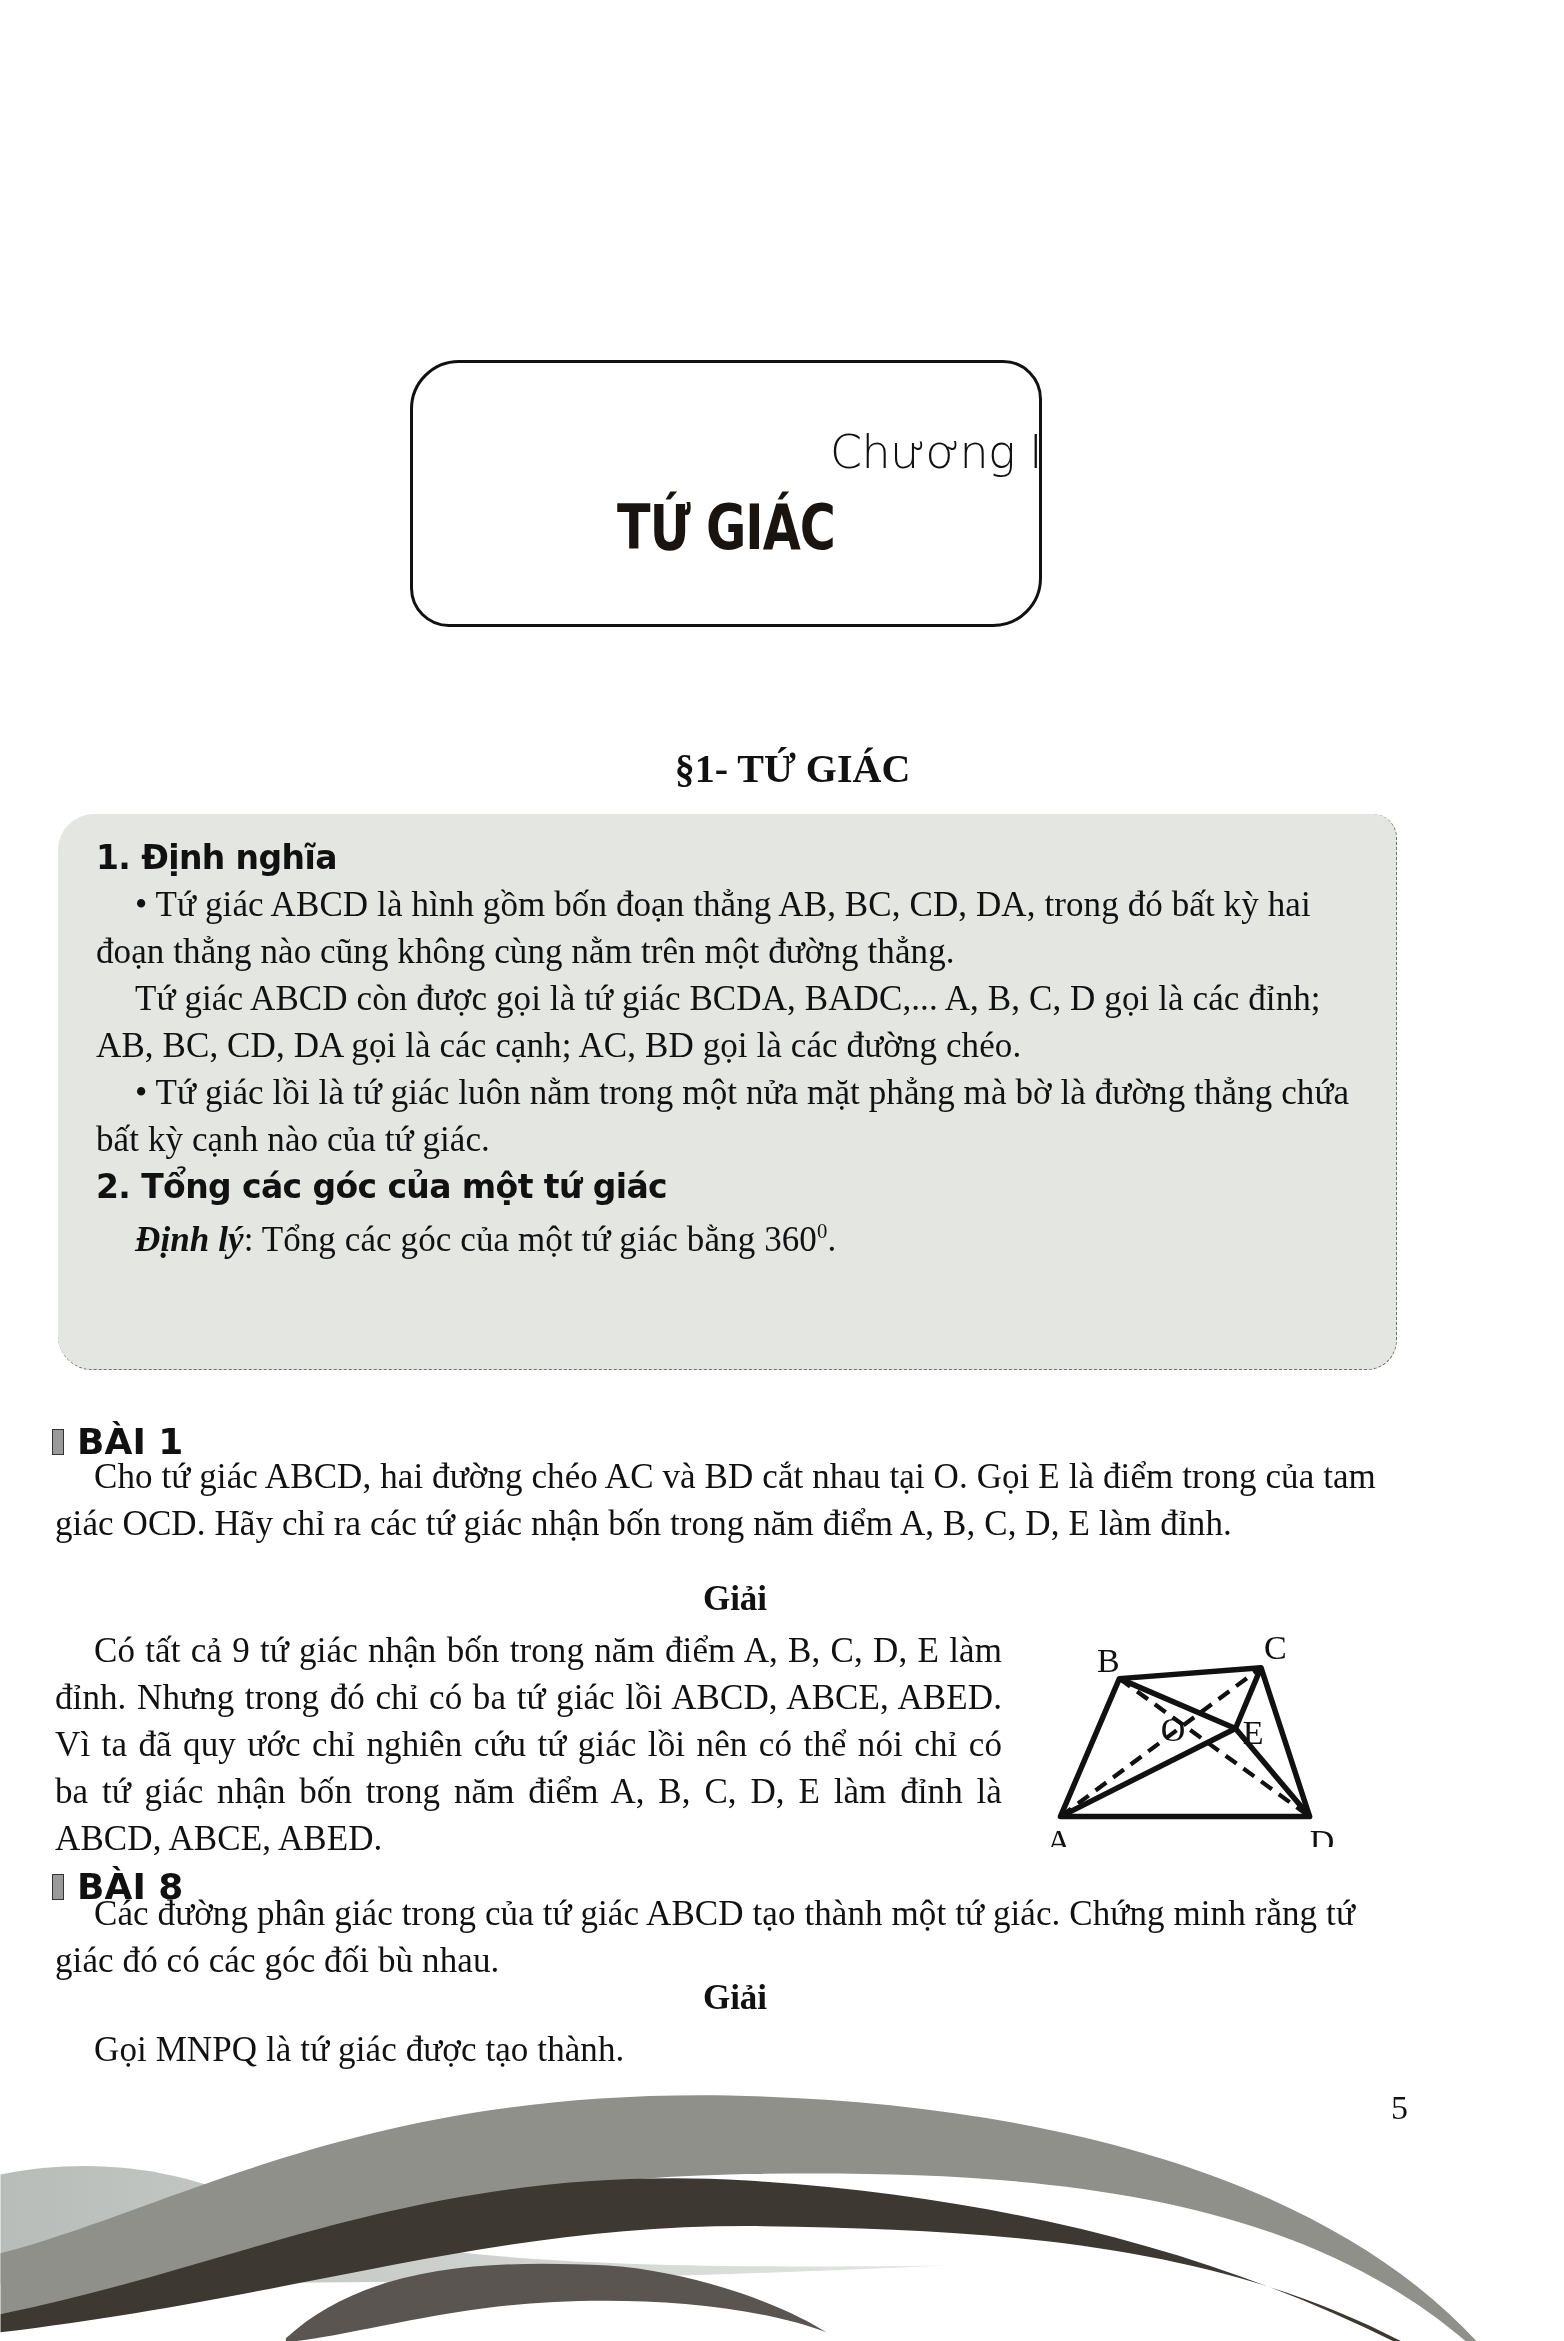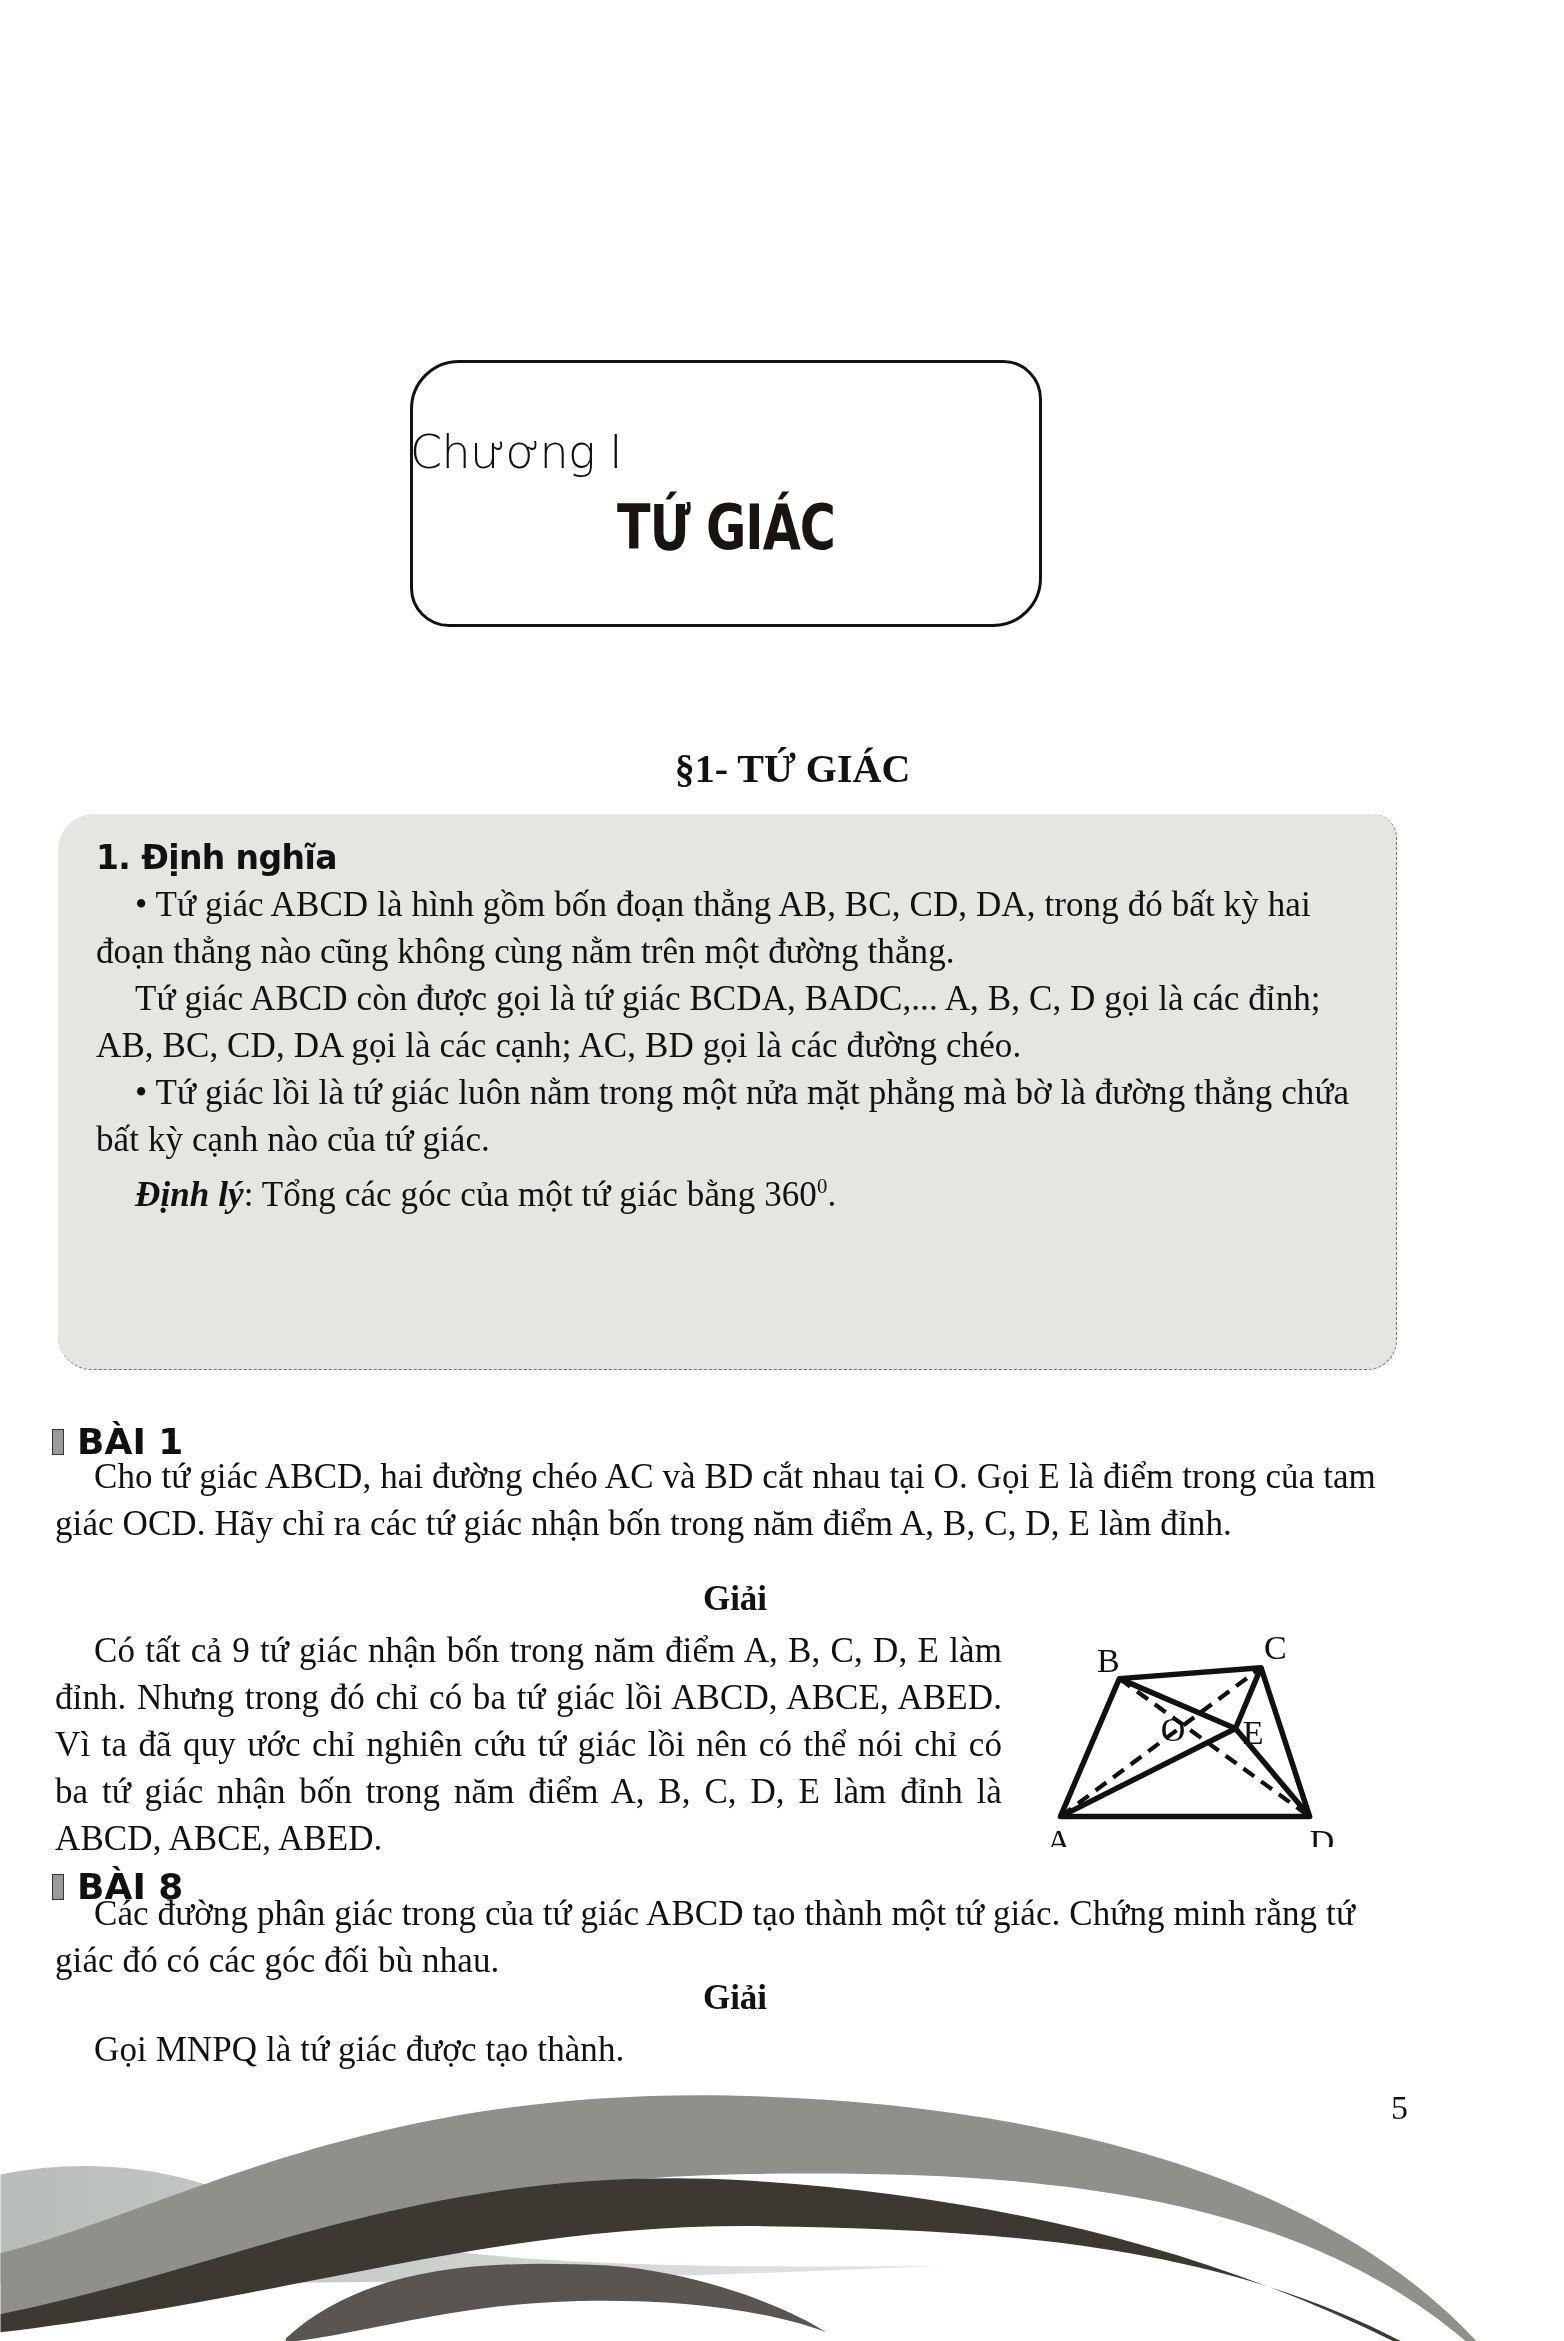--- a/index.html
+++ b/index.html
@@ -10,21 +10,21 @@
   }
   .abs { position: absolute; }
 
   
   .chapter-box {
     left: 410px; top: 360px; width: 632px; height: 267px;
     border: 3.6px solid #111; border-radius: 49px 39px 49px 39px;
     box-sizing: border-box; background: #fff;
   }
   .chapter-label {
-    left: 410px; top: 425px; width: 632px; text-align: left;
+    left: 410px; top: 425px; width: 632px; text-align: right;
     font-family: "DejaVu Sans", sans-serif; font-size: 46px; font-weight: 300;
     letter-spacing: -0.6px; color: #111;
   }
   .chapter-title {
     left: 410px; top: 491px; width: 632px; text-align: center;
     font-family: "DejaVu Sans", sans-serif; font-weight: bold;
     font-size: 63px; transform: scaleX(0.78); color: #1a1410;
     letter-spacing: -1.2px;
   }
 
@@ -72,20 +72,21 @@
 <div class="abs section-title">§1- TỨ GIÁC</div>
 
 <div class="abs theory-box"></div>
 <div class="abs" style="left:96px; top:838px; width:1275px;">
   <div class="theory-heading" style="margin-bottom:3.6px;">1. Định nghĩa</div>
   <div class="body-text">
     <p class="p-indent">• Tứ giác ABCD là hình gồm bốn đoạn thẳng AB, BC, CD, DA, trong đó bất kỳ hai đoạn thẳng nào cũng không cùng nằm trên một đường thẳng.</p>
     <p class="p-indent">Tứ giác ABCD còn được gọi là tứ giác BCDA, BADC,... A, B, C, D gọi là các đỉnh; AB, BC, CD, DA gọi là các cạnh; AC, BD gọi là các đường chéo.</p>
     <p class="p-indent">• Tứ giác lồi là tứ giác luôn nằm trong một nửa mặt phẳng mà bờ là đường thẳng chứa bất kỳ cạnh nào của tứ giác.</p>
   </div>
+  <div class="theory-heading" style="margin-top:4.9px; margin-bottom:1.2px;">2. Tổng các góc của một tứ giác</div>
   <div class="body-text">
     <p class="p-indent"><span class="bi">Định lý</span><span>: Tổng các góc của một tứ giác bằng 360</span><sup style="font-size:20.7px;">0</sup><span>.</span></p>
   </div>
 </div>
 
 <div class="abs bai-heading" style="left:52px; top:1421px;">
   <span class="bai-marker"></span>
   <span>BÀI 1</span>
 </div>
 <div class="abs body-text" style="left:55px; top:1453px; width:1345px;">

